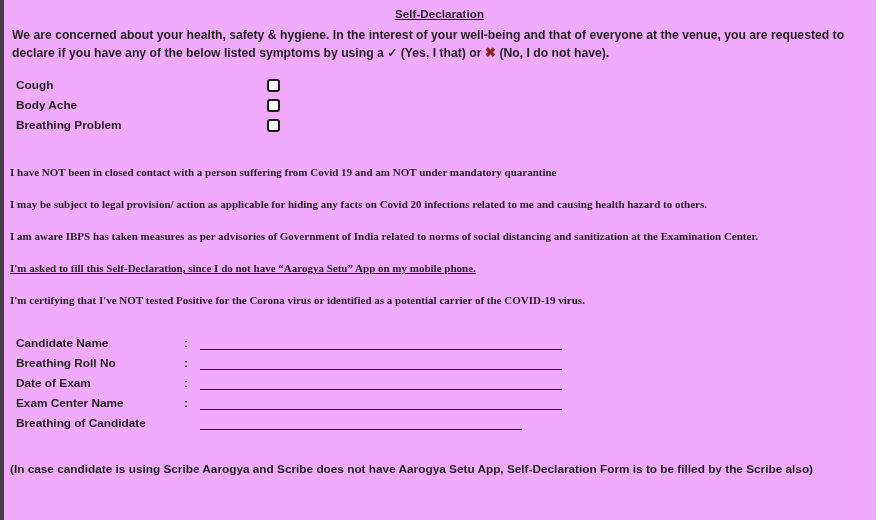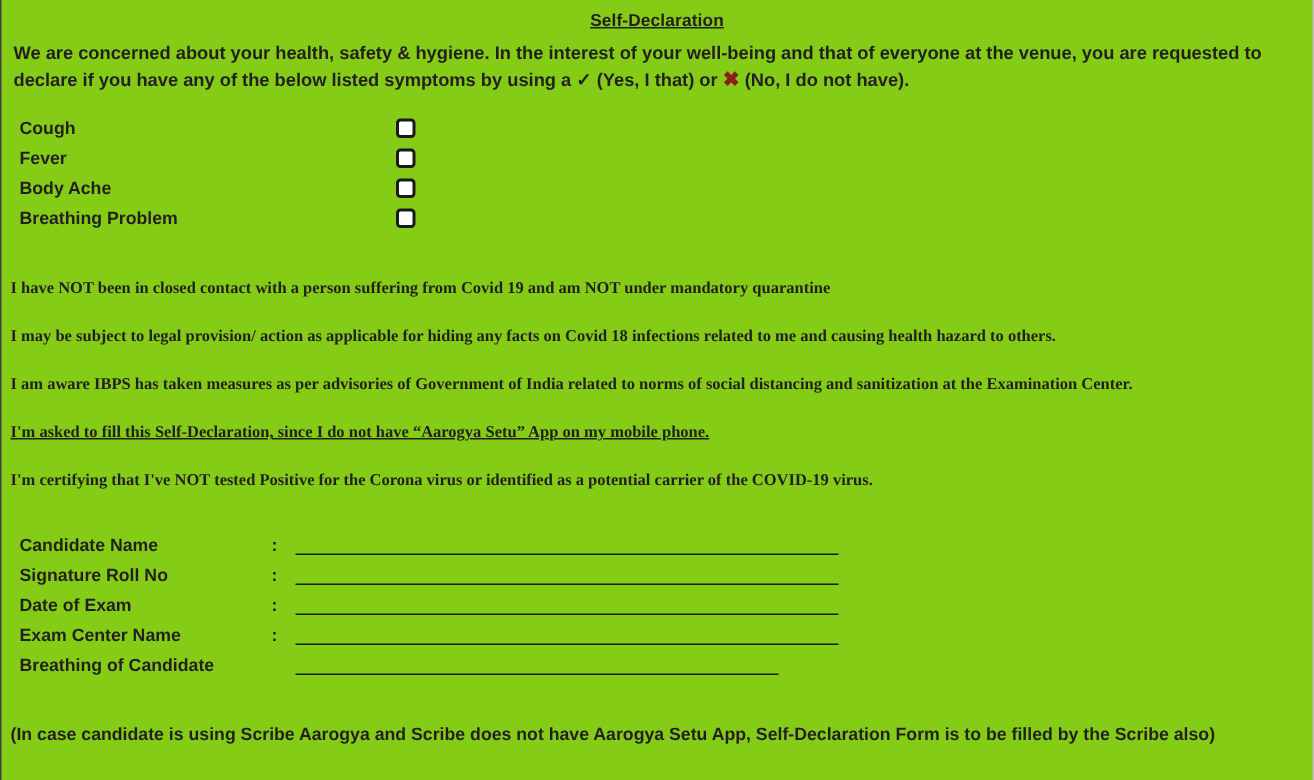--- a/index.html
+++ b/index.html
@@ -9,23 +9,23 @@
     background: #ffffff;
   }
   body {
     font-family: "Liberation Sans", sans-serif;
     color: #231f20;
   }
   #page {
     position: relative;
     width: 876px;
     height: 520px;
-    background: #84cc16;
+    background: #f0abfc;
     box-sizing: border-box;
-    border-left: 1px solid #404040;
+    border-left: 4px solid #404040;
     border-right: 1px solid #c3c3c3;
     overflow: hidden;
   }
   .doc-title {
     text-align: center;
     font-size: 11.5px;
     font-weight: bold;
     text-decoration: underline;
     letter-spacing: 0.1px;
     margin: 8px 0 0 0;
@@ -152,49 +152,45 @@
   <div class="doc-title">Self-Declaration</div>
 
   <p class="intro"><span>We are concerned about your health, safety &amp; hygiene. In the interest of your well-being and that of everyone at the venue, you are requested to declare if you have any of the below listed symptoms by using a </span><span class="tick-glyph">✓</span><span> (Yes, I that) or </span><span class="cross-glyph">✖</span><span> (No, I do not have).</span></p>
 
   <div class="symptoms">
       <div class="symptom-row">
         <span class="symptom-label">Cough</span>
         <span class="symptom-box"></span>
       </div>
       <div class="symptom-row">
-        <span class="symptom-label">Fever</span>
-        <span class="symptom-box"></span>
-      </div>
-      <div class="symptom-row">
         <span class="symptom-label">Body Ache</span>
         <span class="symptom-box"></span>
       </div>
       <div class="symptom-row">
         <span class="symptom-label">Breathing Problem</span>
         <span class="symptom-box"></span>
       </div>
     </div>
 
   <div class="statements">
       <div class="statement"><span>I have NOT been in closed contact with a person suffering from Covid 19 and am NOT under mandatory quarantine</span></div>
-      <div class="statement"><span>I may be subject to legal provision/ action as applicable for hiding any facts on Covid 18 infections related to me and causing health hazard to others.</span></div>
+      <div class="statement"><span>I may be subject to legal provision/ action as applicable for hiding any facts on Covid 20 infections related to me and causing health hazard to others.</span></div>
       <div class="statement"><span>I am aware IBPS has taken measures as per advisories of Government of India related to norms of social distancing and sanitization at the Examination Center.</span></div>
       <div class="statement underlined"><span>I'm asked to fill this Self-Declaration, since I do not have “Aarogya Setu” App on my mobile phone.</span></div>
       <div class="statement"><span>I'm certifying that I've NOT tested Positive for the Corona virus or identified as a potential carrier of the COVID-19 virus.</span></div>
     </div>
 
   <div class="fields">
       <div class="field-row">
         <span class="field-label">Candidate Name</span>
         <span class="field-colon">:</span>
         <span class="field-line"></span>
       </div>
       <div class="field-row">
-        <span class="field-label">Signature Roll No</span>
+        <span class="field-label">Breathing Roll No</span>
         <span class="field-colon">:</span>
         <span class="field-line"></span>
       </div>
       <div class="field-row">
         <span class="field-label">Date of Exam</span>
         <span class="field-colon">:</span>
         <span class="field-line"></span>
       </div>
       <div class="field-row">
         <span class="field-label">Exam Center Name</span>

